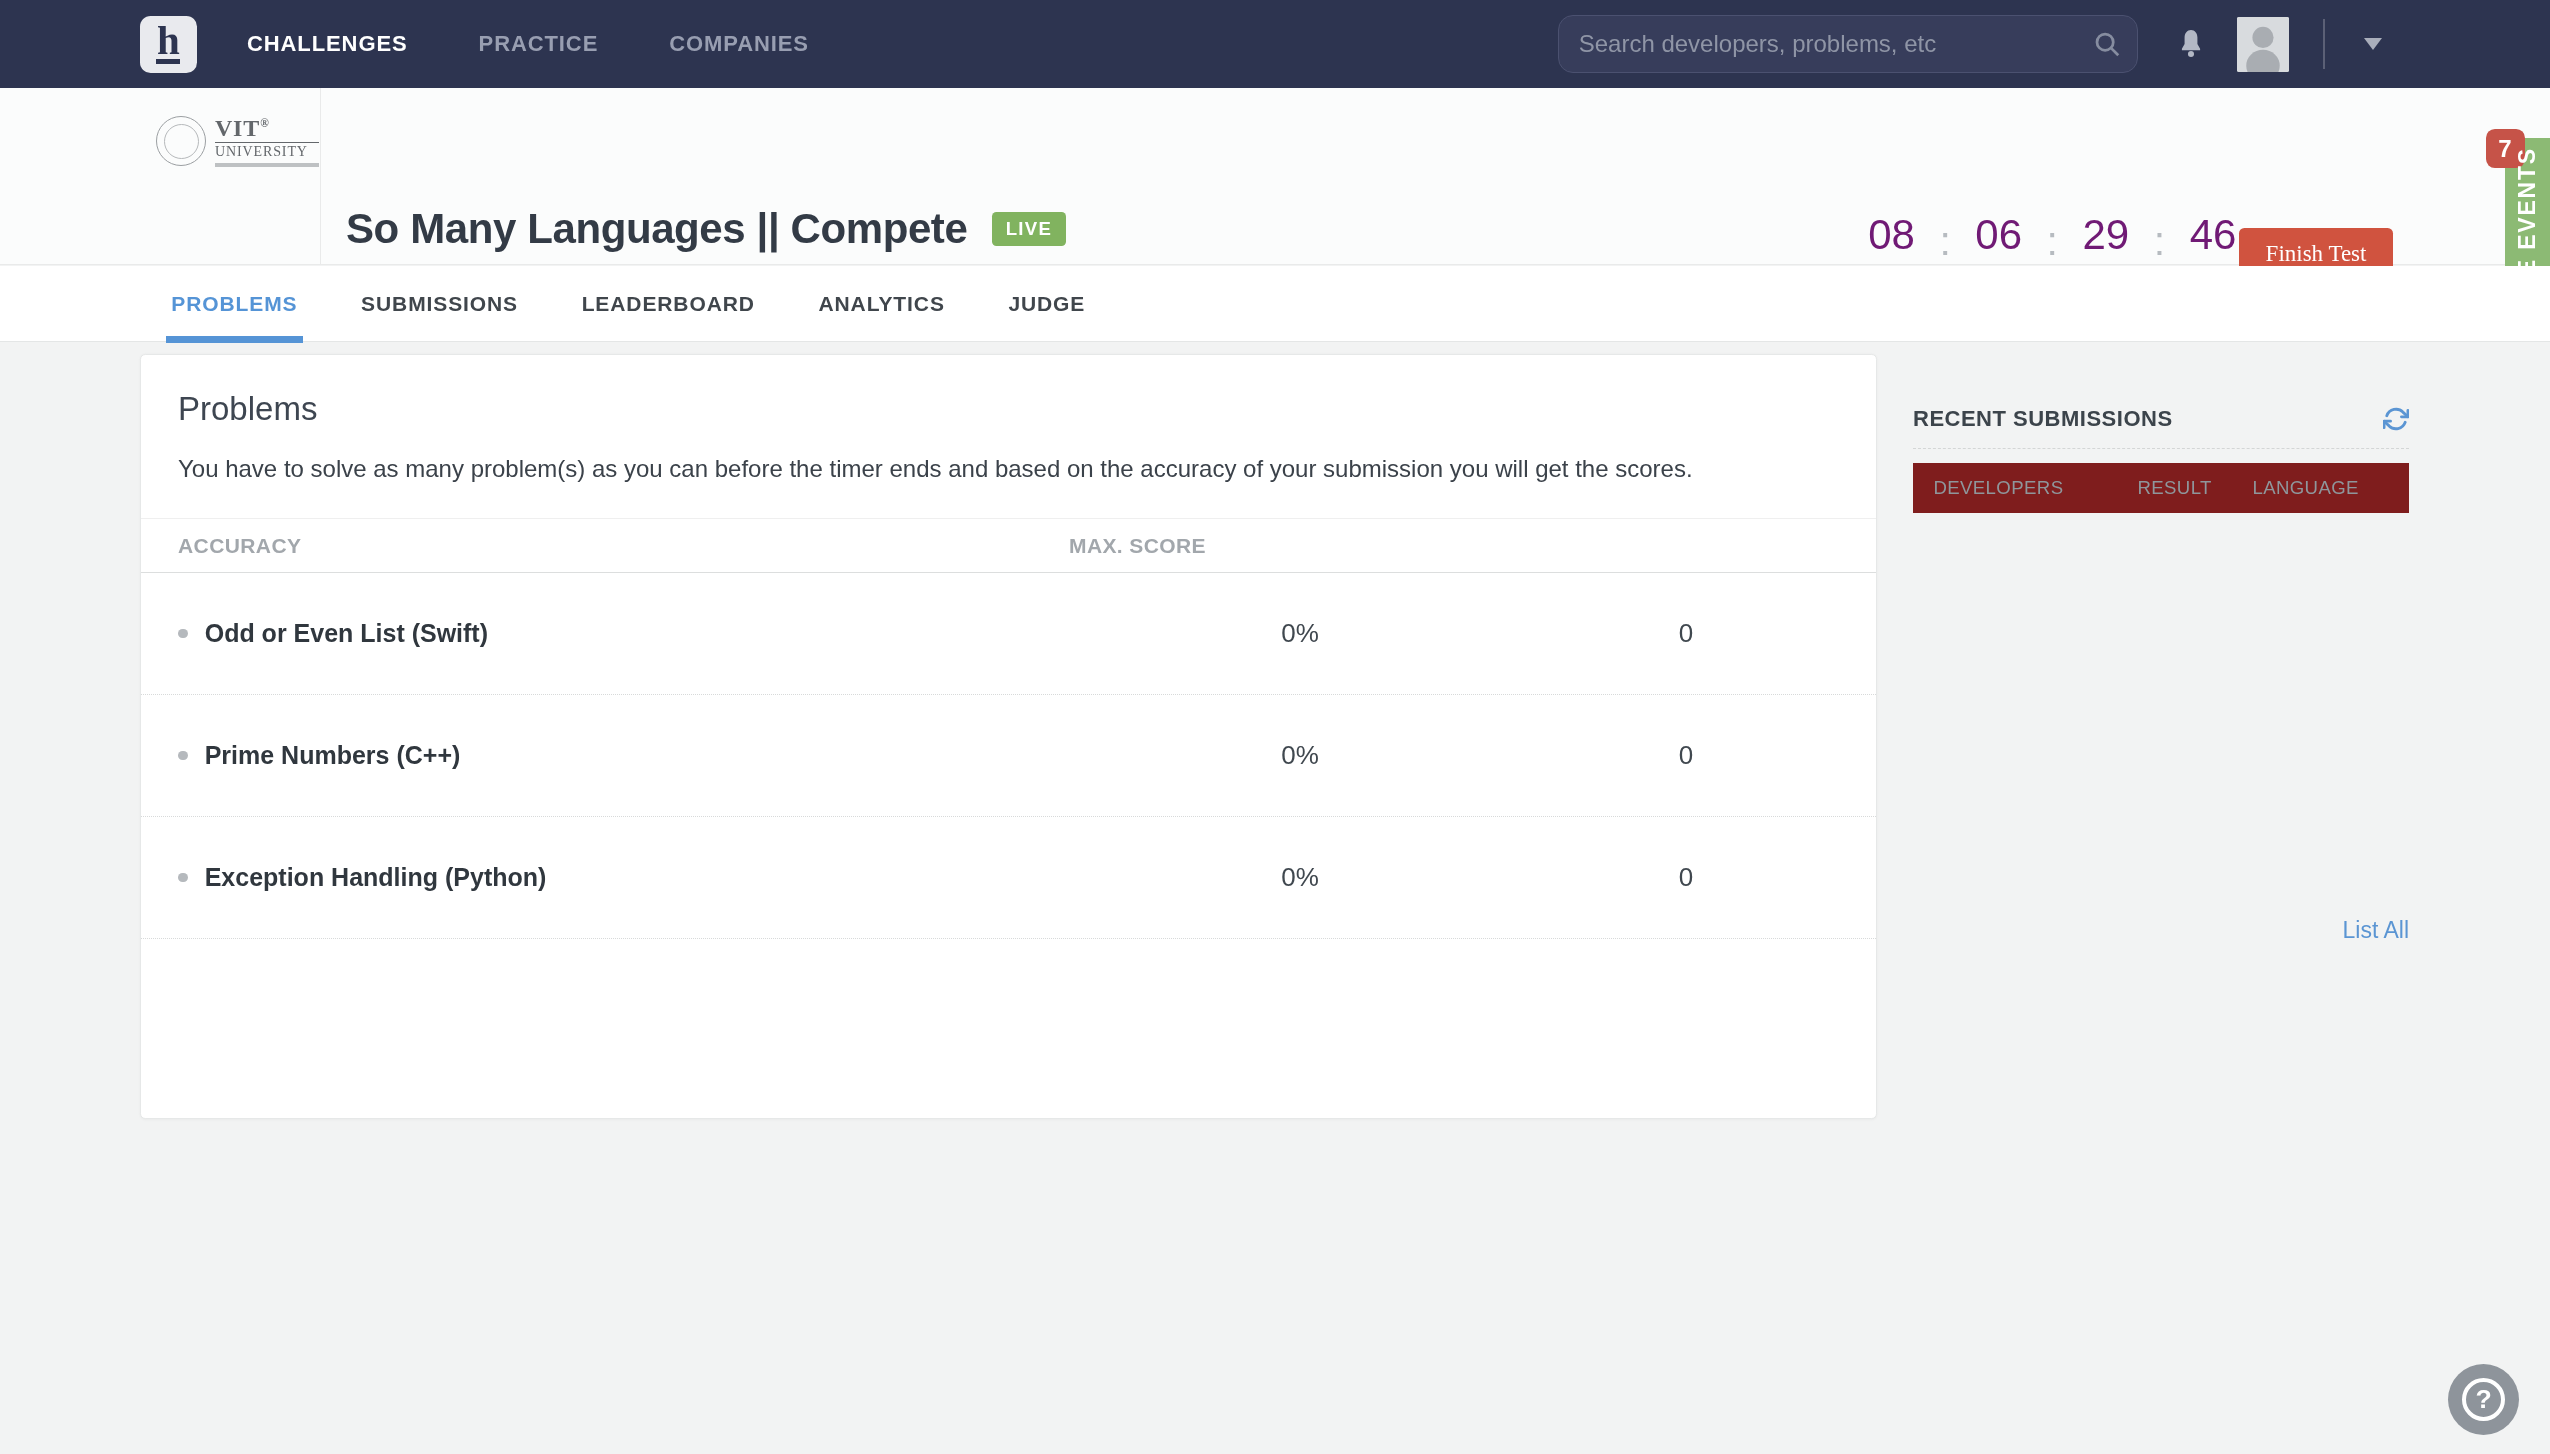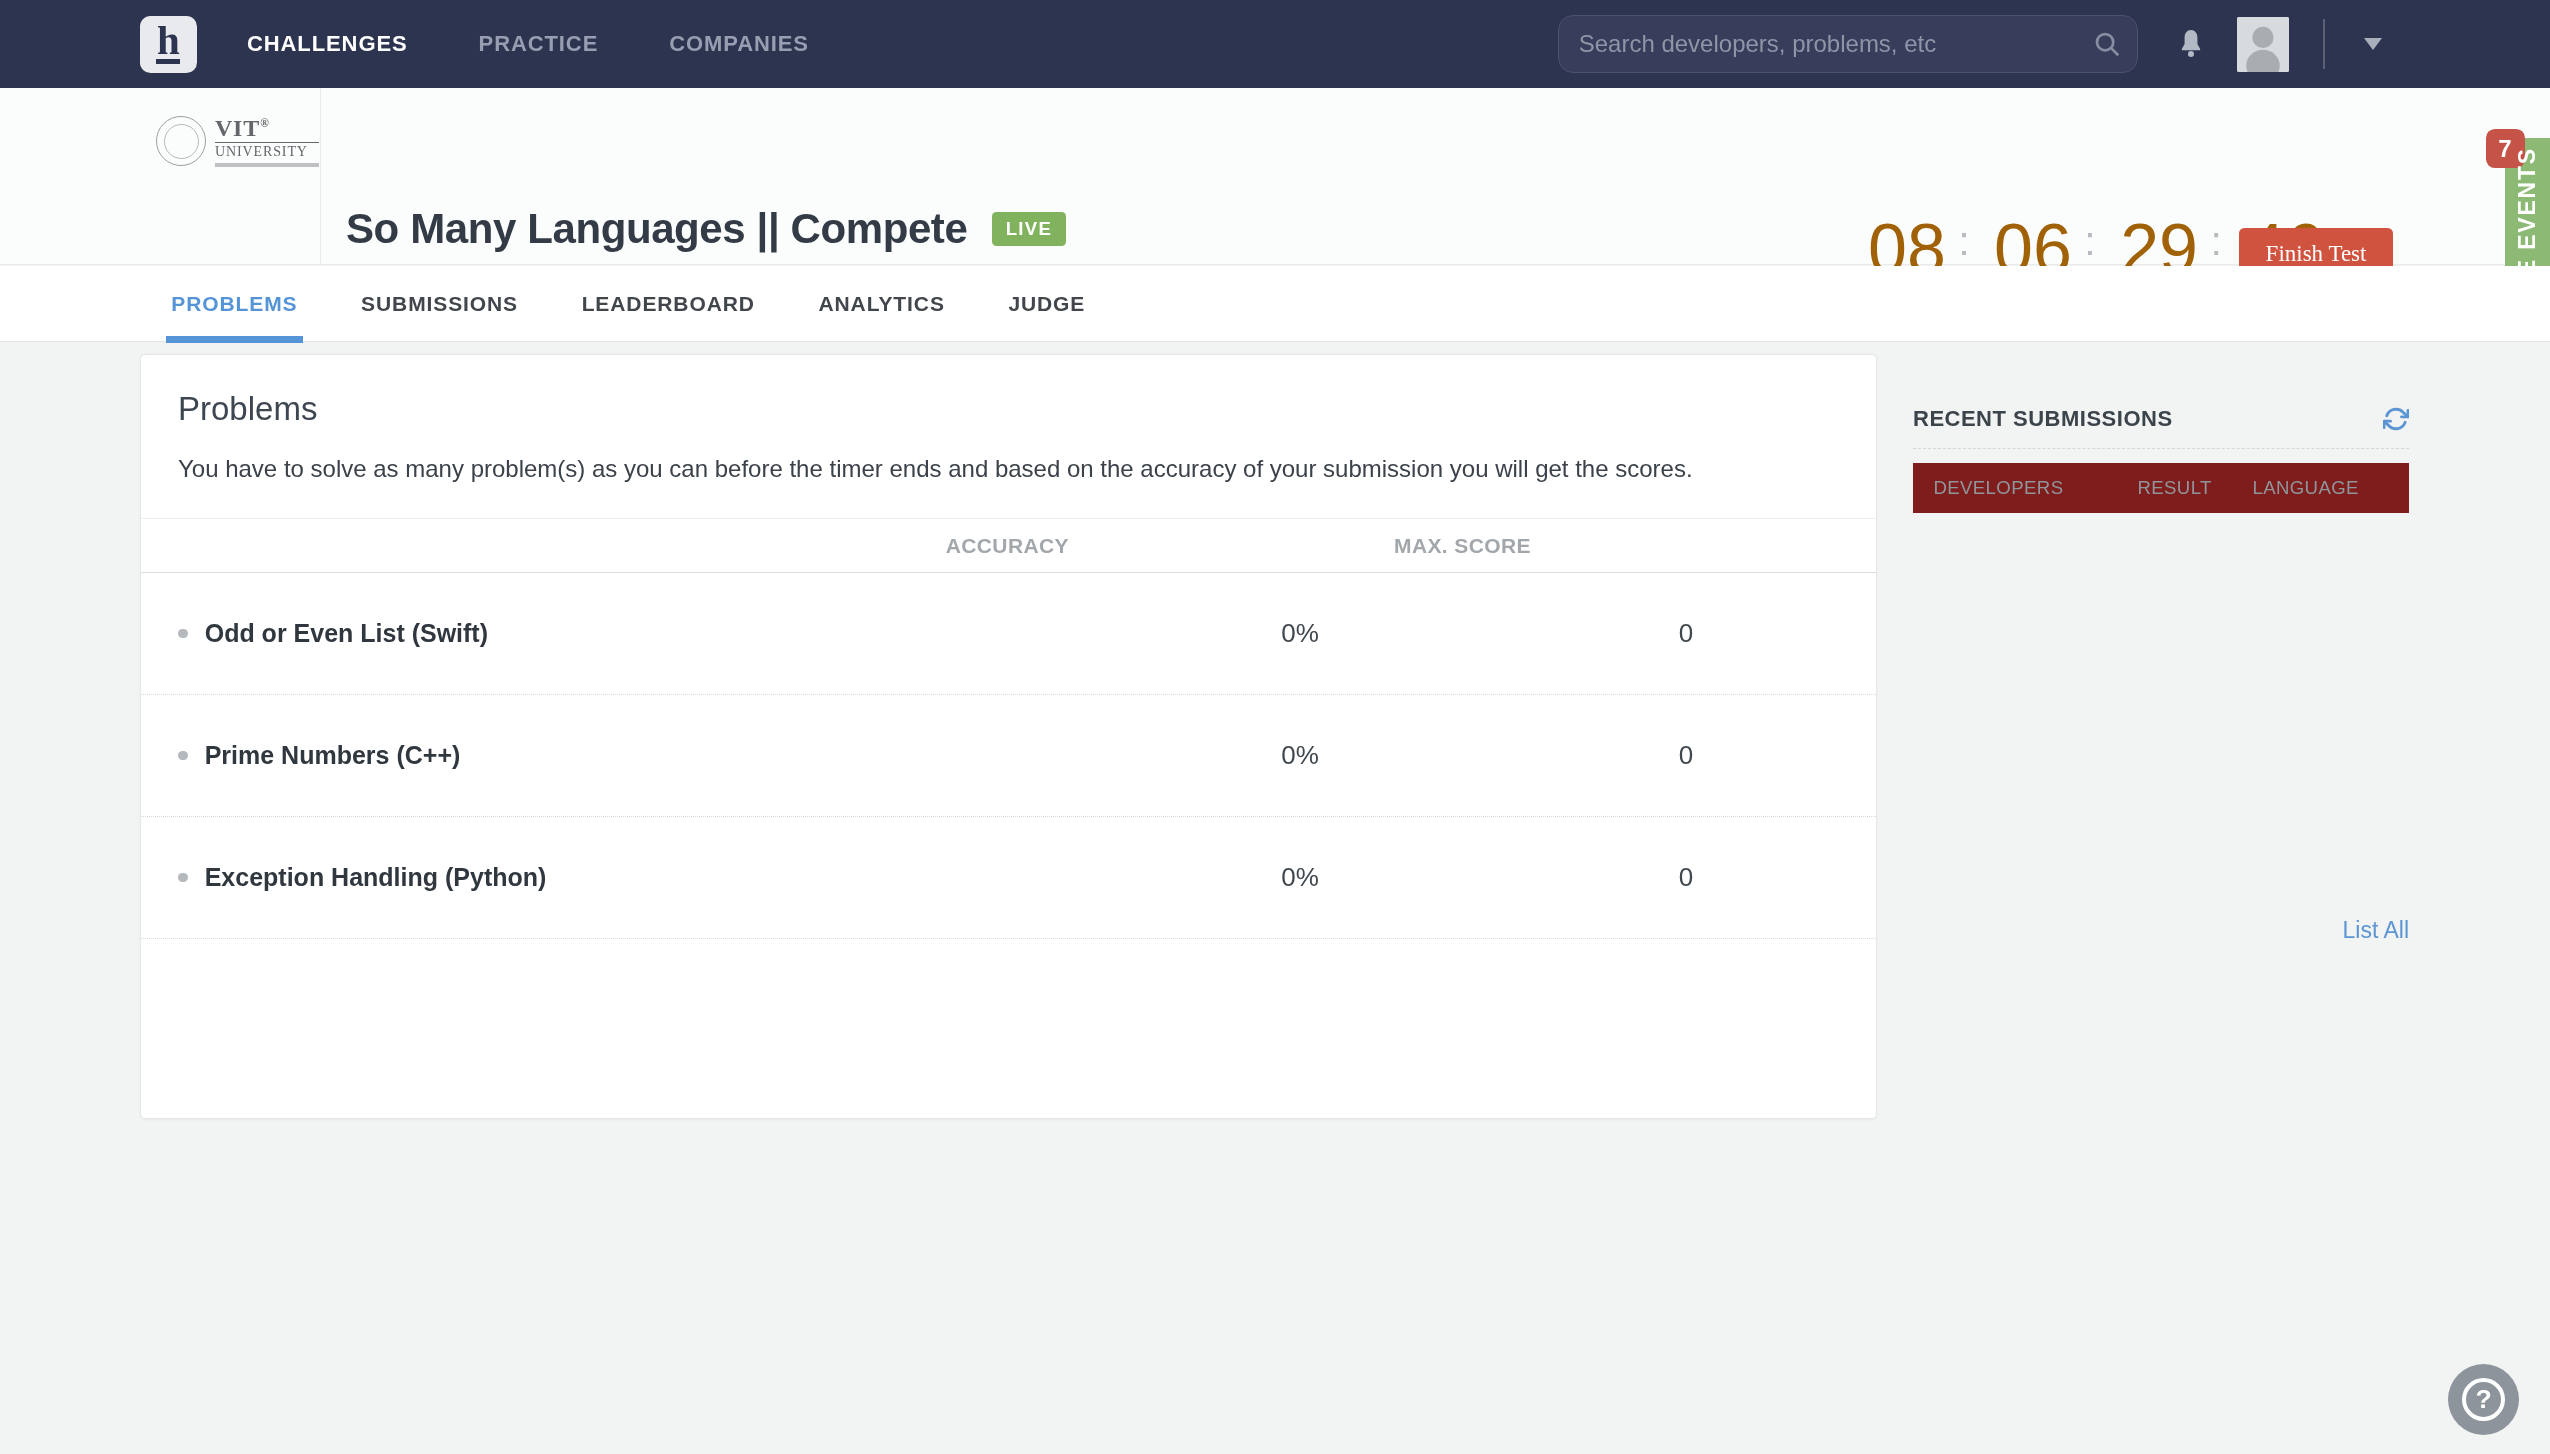--- a/index.html
+++ b/index.html
@@ -48,21 +48,21 @@
 
   .title-block { position:absolute; left:346px; top:117px; }
   .title-row { display:flex; align-items:center; }
   .page-title { font-size:42px; font-weight:600; color:#333b46; letter-spacing:-0.4px; }
   .live-badge { margin-left:25px; background:#81b35f; color:#fff; font-size:18.6px; font-weight:bold;
                 letter-spacing:1.3px; padding:6.2px 13.3px; border-radius:4.4px; }
   .date-range { margin-top:14px; font-size:23px; color:#9aa0a6; }
 
   .timer { position:absolute; left:1856px; top:126px; display:flex; align-items:flex-start; }
   .timer-seg { display:flex; flex-direction:column; align-items:center; min-width:71px; }
-  .timer-val { font-size:70px; color:#a16207; line-height:1;margin-left:12px; }
+  .timer-val { font-size:42px; color:#701a75; line-height:1; }
   .timer-unit { margin-top:16px; font-size:17.7px; letter-spacing:1.3px; color:#9ba1a7; }
   .timer-colon { font-size:41px; color:#b6bbc0; padding:7px 12.4px 0 12.4px; line-height:1; }
 
   .finish-btn { position:absolute; left:2239px; top:140px; height:51px; padding:0 26.6px;
                 background:#d0533f; border:none; border-radius:5.3px; color:#fff; font-size:23px;
                 font-family:Liberation Serif, serif; cursor:pointer; }
 
   
   .live-events { position:absolute; left:2505px; top:138px; width:45px; height:188px;
                  background:#8cba74; border-radius:8.9px 0 0 8.9px; cursor:pointer;
@@ -86,21 +86,21 @@
   .card { position:absolute; left:140px; top:354px; width:1737px; height:765px; background:#fff;
           border:0.9px solid #e6e8e8; border-radius:5.3px; box-shadow:0 0.9px 2.7px rgba(0,0,0,0.04); }
   .card-title { margin:35px 0 0 37px; font-size:33px; font-weight:500; color:#3e4651; }
   .card-desc { margin:23px 37px 0 37px; max-width:1594px; font-size:24px; line-height:35px;
                color:#3b424a; }
   .ptable { margin-top:32px; }
   .ptable-head { display:grid; grid-template-columns:1fr 462px 310px; align-items:center;
                  height:55px; padding:0 35px 0 37px; border-top:0.9px solid #efefef;
                  border-bottom:1.8px solid #dcdede; }
   .th { font-size:21px; font-weight:bold; color:#a2a7ac; letter-spacing:0.4px; }
-  .th.c { text-align:right; }
+  .th.c { text-align:left; }
   .prow { display:grid; grid-template-columns:1fr 462px 310px; align-items:center; height:122px;
           padding:0 35px 0 37px; border-bottom:1.8px dotted #d8dada; cursor:pointer; }
   .pname-cell { display:flex; align-items:center; }
   .bullet { width:9.7px; height:9.7px; border-radius:50%; background:#b5b9bd; margin-right:17px; flex:none; }
   .pname { font-size:25px; font-weight:bold; color:#30373e; }
   .pval { text-align:center; font-size:26px; color:#40484f; }
 
   
   .recent { position:absolute; left:1913px; top:406px; width:496px; }
   .recent-head { display:flex; align-items:center; justify-content:space-between; }

